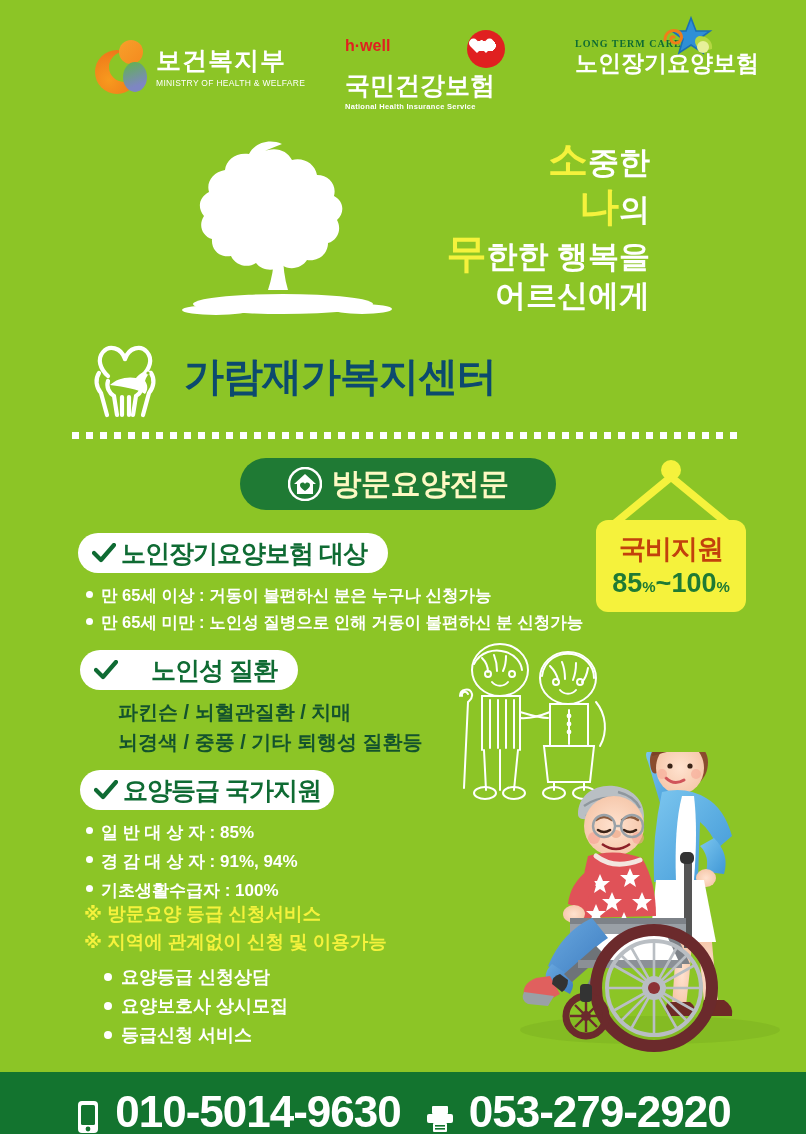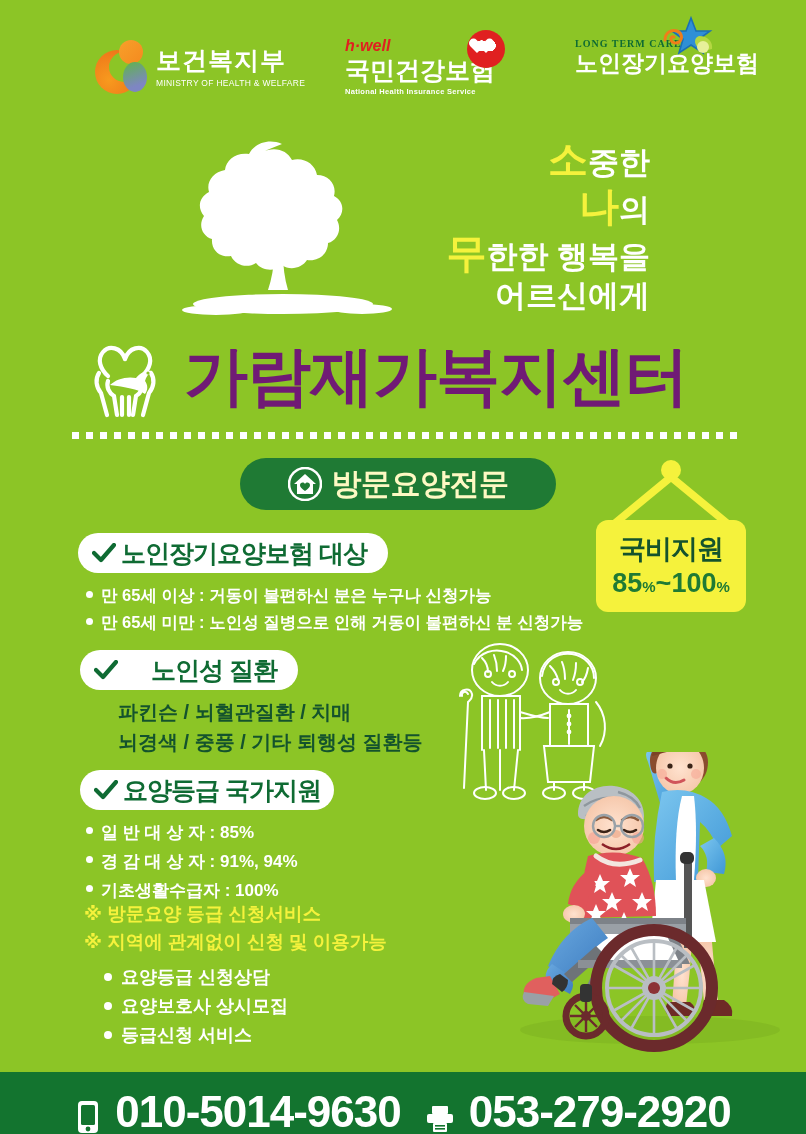--- a/index.html
+++ b/index.html
@@ -24,21 +24,21 @@
   .mohw-mark .c2{position:absolute;left:14px;top:12px;width:30px;height:30px;border-radius:50%;
       background:#8cc526;}
   .mohw-mark .c3{position:absolute;left:24px;top:0px;width:24px;height:24px;border-radius:50%;
       background:linear-gradient(135deg,#f7a02a,#f58a1f);}
   .mohw-mark .c4{position:absolute;left:28px;top:22px;width:24px;height:30px;border-radius:50% 50% 50% 50%;
       background:linear-gradient(160deg,#5fb54a 0%,#7e86c3 75%);}
   .mohw-txt .kr{color:#fff;font-size:25px;font-weight:bold;letter-spacing:1px;line-height:1;}
   .mohw-txt .en{color:#fff;font-size:8.5px;letter-spacing:.3px;margin-top:5px;}
 
   .nhis-txt{position:relative;}
-  .nhis-txt .hwell{color:#e02020;font-size:16px;font-style:italic;font-weight:bold;line-height:1;margin-bottom:4px;}
+  .nhis-txt .hwell{color:#e02020;font-size:16px;font-weight:bold;line-height:1;margin-bottom:19px;}
   .nhis-txt .kr{color:#fff;font-size:25px;font-weight:bold;line-height:1;letter-spacing:0px;}
   .nhis-txt .en{color:#fff;font-size:7.5px;font-weight:bold;letter-spacing:.3px;margin-top:4px;}
   .nhis-heart{position:absolute;left:122px;top:-8px;width:38px;height:38px;border-radius:50%;
       background:#e02020;}
   .nhis-heart:before{content:"";position:absolute;left:9px;top:10px;width:20px;height:18px;
       background:#fff;
       -webkit-mask:radial-gradient(circle at 28% 32%,#000 28%,transparent 29%),radial-gradient(circle at 72% 32%,#000 28%,transparent 29%);
   }
   .nhis-heart .hv{position:absolute;left:10px;top:9px;width:18px;height:16px;}
   .nhis-heart .hv:before,.nhis-heart .hv:after{content:"";position:absolute;top:0;width:9px;height:14px;
@@ -56,38 +56,38 @@
   .slogan{position:absolute;left:420px;top:136px;width:230px;text-align:right;
       line-height:1.18;font-weight:bold;}
   .slogan .ln{white-space:nowrap;}
   .slogan .em{color:#f5f23c;font-size:40px;}
   .slogan .rg{color:#ffffff;font-size:31px;}
   .slogan .l4{color:#ffffff;font-size:31px;display:block;}
 
   
   .brand-row{position:absolute;left:82px;top:330px;width:660px;height:92px;display:flex;align-items:center;}
   .brand-mark{width:86px;height:86px;margin-right:16px;flex:0 0 86px;}
-  .brand-name{color:#701a75;font-size:64px;font-weight:bold;letter-spacing:-1px;line-height:1;white-space:nowrap;}
+  .brand-name{color:#0c4a6e;font-size:40px;font-weight:bold;letter-spacing:-1px;line-height:1;white-space:nowrap;}
 
   .dashdiv{position:absolute;left:72px;top:432px;width:666px;height:7px;
       background-image:repeating-linear-gradient(to right,#fff 0 7px,transparent 7px 14px);}
 
   
   .visit-badge{position:absolute;left:240px;top:458px;width:316px;height:52px;border-radius:26px;
       background:#1f7a34;display:flex;align-items:center;justify-content:center;gap:10px;}
   .visit-badge .house{width:34px;height:34px;flex:0 0 34px;}
   .visit-badge .lbl{color:#fef9c3;font-size:30px;font-weight:bold;letter-spacing:-.5px;line-height:1;}
 
   
   .tag{position:absolute;left:596px;top:460px;width:150px;height:152px;}
   .tag .knob{position:absolute;left:65px;top:0;width:20px;height:20px;border-radius:50%;background:#f5f23c;}
   .tag .rope{position:absolute;left:0;top:8px;width:150px;height:62px;}
   .tag .plate{position:absolute;left:0;top:60px;width:150px;height:92px;border-radius:12px;background:#f5f23c;
       display:flex;flex-direction:column;align-items:center;justify-content:center;}
-  .tag .t1{color:#14532d;font-size:27px;font-weight:bold;line-height:1;letter-spacing:-1px;}
+  .tag .t1{color:#c2410c;font-size:27px;font-weight:bold;line-height:1;letter-spacing:-1px;}
   .tag .t2{color:#1f7a34;font-size:27px;font-weight:bold;line-height:1;margin-top:7px;white-space:nowrap;}
   .tag .t2 .pc{font-size:15px;}
 
   
   .pill{position:absolute;height:40px;border-radius:20px;background:#fff;display:flex;align-items:center;
       padding:0 22px 0 14px;box-sizing:border-box;}
   .pill .chk{width:24px;height:20px;flex:0 0 24px;margin-right:5px;}
   .pill .ttl{color:#0f6b33;font-size:25px;font-weight:bold;letter-spacing:-1px;line-height:1;white-space:nowrap;}
 
   .pill1{left:78px;top:533px;width:310px;}

